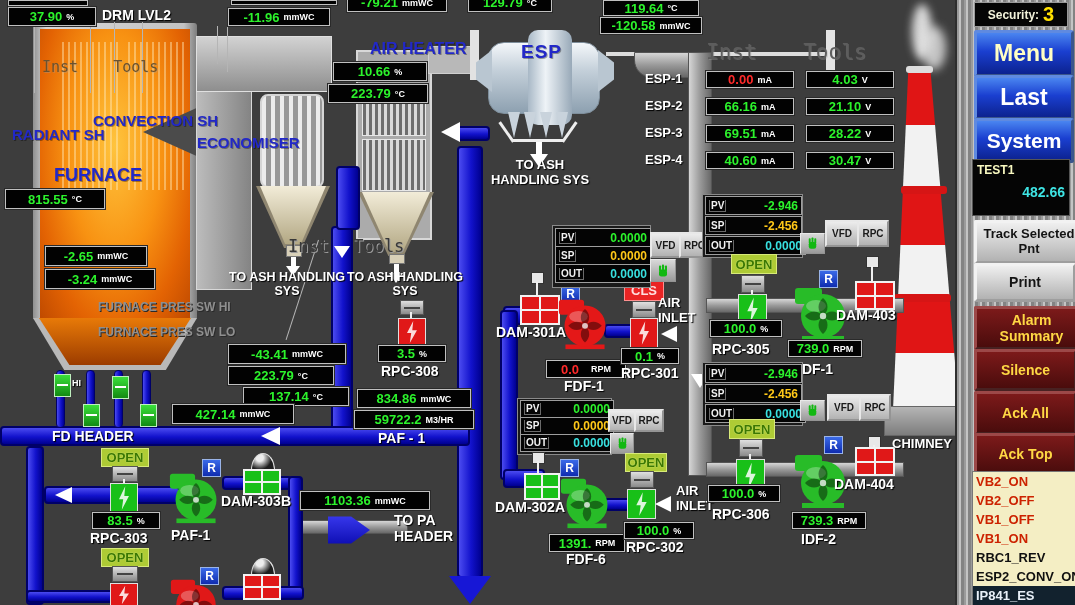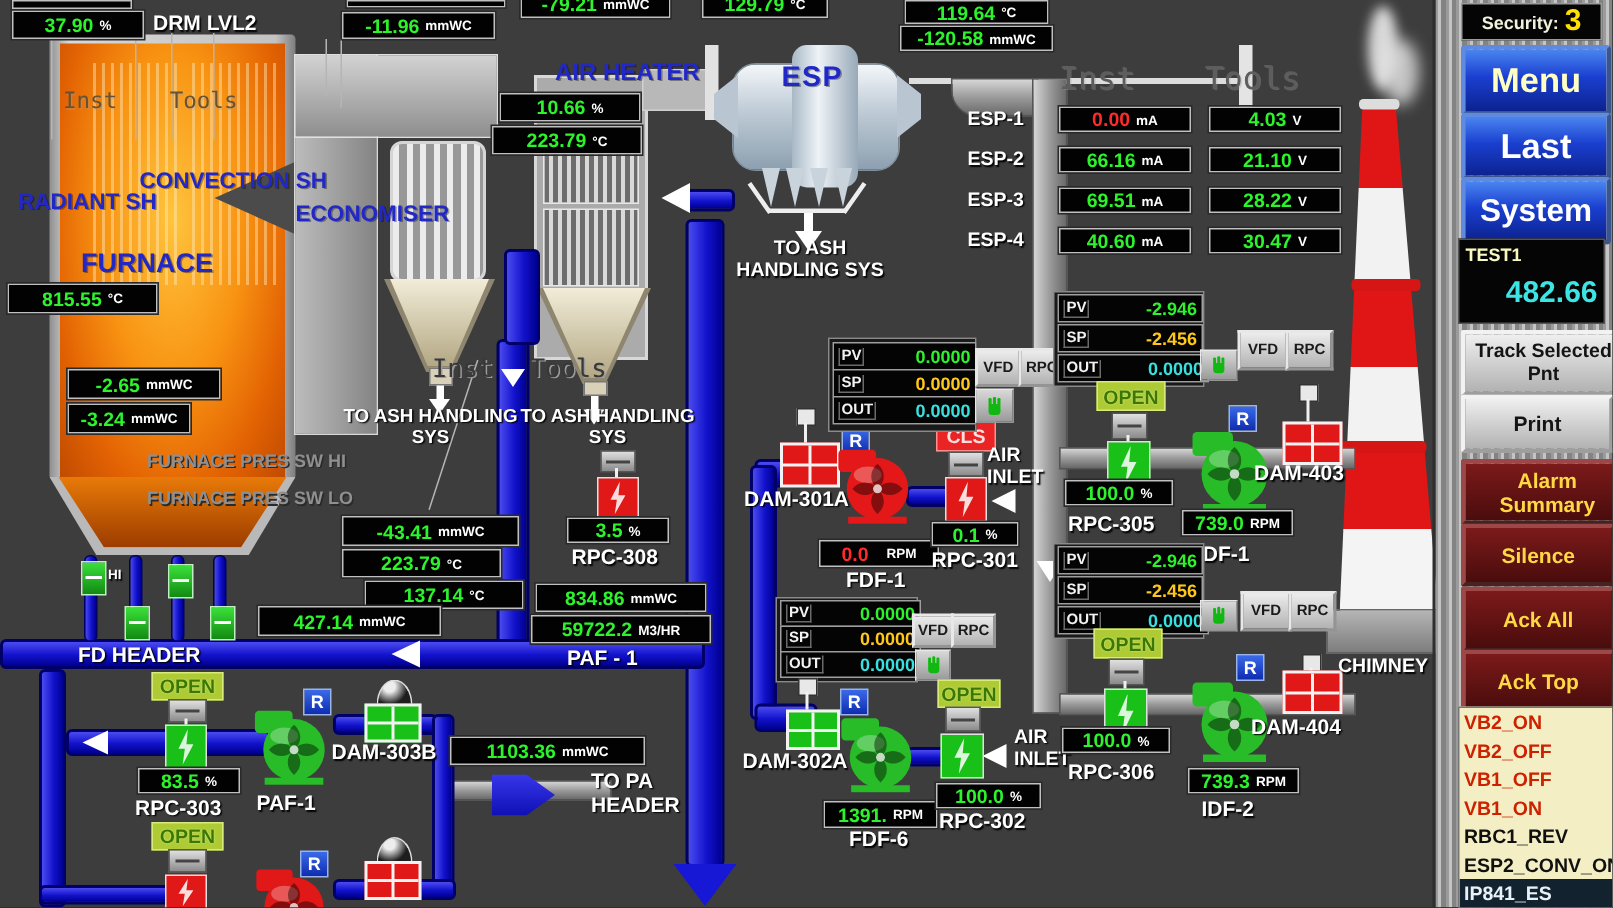--- a/index.html
+++ b/index.html
@@ -240,21 +240,21 @@
   <div class="nlbl" style="left:370px;top:40px;font-size:16px;">AIR HEATER</div>
   <div class="nlbl" style="left:521px;top:41px;font-size:19px;letter-spacing:1px;">ESP</div>
   <div class="vb" style="left:5px;top:189px;width:100px;height:20px;">
       <span class="v">815.55</span>
       <span class="u">°C</span>
     </div>
   <div class="vb" style="left:45px;top:246px;width:102px;height:20px;">
       <span class="v">-2.65</span>
       <span class="u">mmWC</span>
     </div>
-  <div class="vb" style="left:45px;top:269px;width:82px;height:20px;">
+  <div class="vb" style="left:45px;top:269px;width:110px;height:20px;">
       <span class="v">-3.24</span>
       <span class="u">mmWC</span>
     </div>
   <div class="glbl" style="left:98px;top:300px;">FURNACE PRES SW HI</div>
   <div class="glbl" style="left:98px;top:325px;">FURNACE PRES SW LO</div>
   <div class="vb" style="left:333px;top:62px;width:94px;height:19px;">
       <span class="v">10.66</span>
       <span class="u">%</span>
     </div>
   <div class="vb" style="left:328px;top:84px;width:100px;height:19px;">
@@ -580,21 +580,21 @@
   <div id="sidebar"></div>
   <div class="abs" style="left:974px;top:2px;width:94px;height:25px;background:#050505;border:1px solid #9a9a9a;display:flex;align-items:center;justify-content:center;gap:4px;">
     <span style="color:#f2f2da;font-weight:bold;font-size:12px;">Security:</span>
     <span style="color:#ffe000;font-weight:bold;font-size:20px;">3</span>
   </div>
   <div class="sbblue" style="left:974px;top:30px;width:94px;height:41px;font-size:23px;color:#ffffc4;">Menu</div>
   <div class="sbblue" style="left:974px;top:75px;width:94px;height:39px;font-size:23px;">Last</div>
   <div class="sbblue" style="left:974px;top:118px;width:94px;height:39px;font-size:21px;">System</div>
   <div class="abs" style="left:972px;top:159px;width:98px;height:57px;background:#050505;border:1px solid #555;">
     <div style="position:absolute;left:4px;top:3px;color:#f8f8c0;font-weight:bold;font-size:12px;">TEST1</div>
-    <div style="position:absolute;right:4px;top:24px;color:#3ee4e4;font-weight:bold;font-size:20px;">482.66</div>
+    <div style="position:absolute;right:4px;top:24px;color:#3ee4e4;font-weight:bold;font-size:14px;">482.66</div>
   </div>
   <div class="sbgray" style="left:974px;top:220px;width:96px;height:38px;padding:0 4px;">Track Selected Pnt</div>
   <div class="sbgray" style="left:974px;top:263px;width:96px;height:33px;font-size:14px;">Print</div>
   <div class="sbmar" style="left:974px;top:306px;width:97px;height:38px;padding:0 6px;">Alarm Summary</div>
   <div class="sbmar" style="left:974px;top:349px;width:97px;height:36px;">Silence</div>
   <div class="sbmar" style="left:974px;top:391px;width:97px;height:38px;">Ack All</div>
   <div class="sbmar" style="left:974px;top:433px;width:97px;height:36px;">Ack Top</div>
   <div id="alarm-list">
     <div class="it red">VB2_ON</div>
     <div class="it red">VB2_OFF</div>

